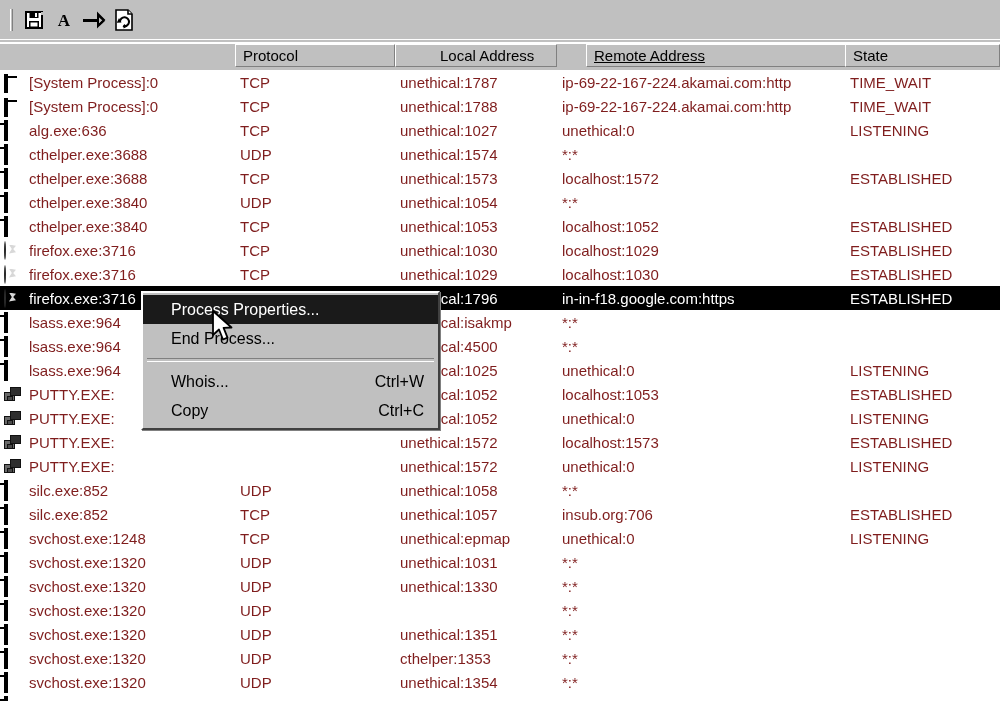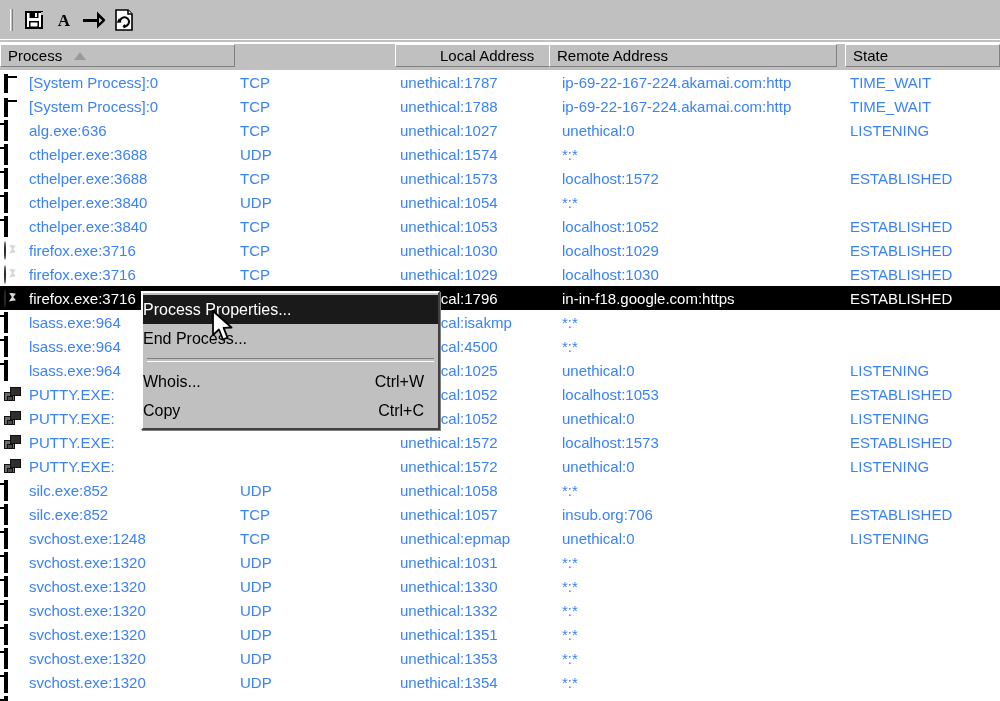--- a/index.html
+++ b/index.html
@@ -73,21 +73,21 @@
   #list{
     position:absolute;left:0;top:70px;width:1000px;height:631px;
     background:#ffffff;
     overflow:hidden;
   }
   .row{
     position:relative;
     height:24px;
     width:1000px;
     white-space:nowrap;
-    color:#3b82f6;
+    color:#7f1d1d;
     font-size:15px;
   }
   .row.sel{background:#000000;color:#ffffff;}
   .cell{
     position:absolute;top:0;height:24px;
     display:flex;align-items:center;
     overflow:hidden;white-space:nowrap;
   }
   .c-proc{left:0;width:235px;padding-left:4px;box-sizing:border-box;}
   .c-prot{left:240px;width:155px;}
@@ -157,21 +157,21 @@
     border-bottom:2px solid #404040;
     box-sizing:border-box;
     box-shadow:1px 1px 0 #808080;
     padding:2px 0 3px 0;
     z-index:50;
   }
   .mi{
     position:relative;height:29px;
     display:flex;align-items:center;
     font-size:16px;color:#000;
-    padding-right:14px;
+    padding-left:28px;padding-right:14px;
     cursor:default;white-space:nowrap;
   }
   .mi.hl{background:#1a1a1a;color:#ffffff;}
   .mi .accel{margin-left:auto;text-align:center;}
   .msep{
     height:2px;margin:5px 4px 5px 4px;
     border-top:1px solid #808080;
     border-bottom:1px solid #ffffff;
   }
 
@@ -223,28 +223,27 @@
         <path d="M7 13 a4.5 4.5 0 1 1 3 4" fill="none" stroke="#000000" stroke-width="2"></path>
         <path d="M6 9 L8.5 13.5 L3.8 13.8 Z" fill="#000000"></path>
         <path d="M14.5 17.5 L10.5 19.5 L11 15 Z" fill="#000000"></path>
       </svg>
     </div>
   </div>
   <div id="toolbar-sep"></div>
 </div>
 
 <div id="header">
-  <div class="hcell" style="left:0px;width:235px;">
-    <span>Process</span>
-    <span class="sort-tri"></span>
+  <div class="hcell" style="left:235px;width:160px;">
+    <span>Protocol</span>
   </div>
   <div class="hcell" style="left:395px;width:162px;padding-left:44px;">
     <span>Local Address</span>
   </div>
-  <div class="hcell" style="left:549px;width:288px;">
+  <div class="hcell" style="left:586px;width:288px;text-decoration:underline;">
     <span>Remote Address</span>
   </div>
   <div class="hcell" style="left:845px;width:155px;">
     <span>State</span>
   </div>
 </div>
 <div id="header-shadow"></div>
 
 <div id="list">
     <div class="row">
@@ -466,41 +465,40 @@
       <div class="cell c-local">unethical:1330</div>
       <div class="cell c-remote">*:*</div>
       <div class="cell c-state"></div>
     </div>
     <div class="row">
       <div class="cell c-proc">
         <span class="ico"><span class="ico-win"></span></span>
         <span>svchost.exe:1320</span>
       </div>
       <div class="cell c-prot">UDP</div>
-      <div class="cell c-local">unethical:1332</div>
       <div class="cell c-remote">*:*</div>
       <div class="cell c-state"></div>
     </div>
     <div class="row">
       <div class="cell c-proc">
         <span class="ico"><span class="ico-win"></span></span>
         <span>svchost.exe:1320</span>
       </div>
       <div class="cell c-prot">UDP</div>
       <div class="cell c-local">unethical:1351</div>
       <div class="cell c-remote">*:*</div>
       <div class="cell c-state"></div>
     </div>
     <div class="row">
       <div class="cell c-proc">
         <span class="ico"><span class="ico-win"></span></span>
         <span>svchost.exe:1320</span>
       </div>
       <div class="cell c-prot">UDP</div>
-      <div class="cell c-local">unethical:1353</div>
+      <div class="cell c-local">cthelper:1353</div>
       <div class="cell c-remote">*:*</div>
       <div class="cell c-state"></div>
     </div>
     <div class="row">
       <div class="cell c-proc">
         <span class="ico"><span class="ico-win"></span></span>
         <span>svchost.exe:1320</span>
       </div>
       <div class="cell c-prot">UDP</div>
       <div class="cell c-local">unethical:1354</div>

